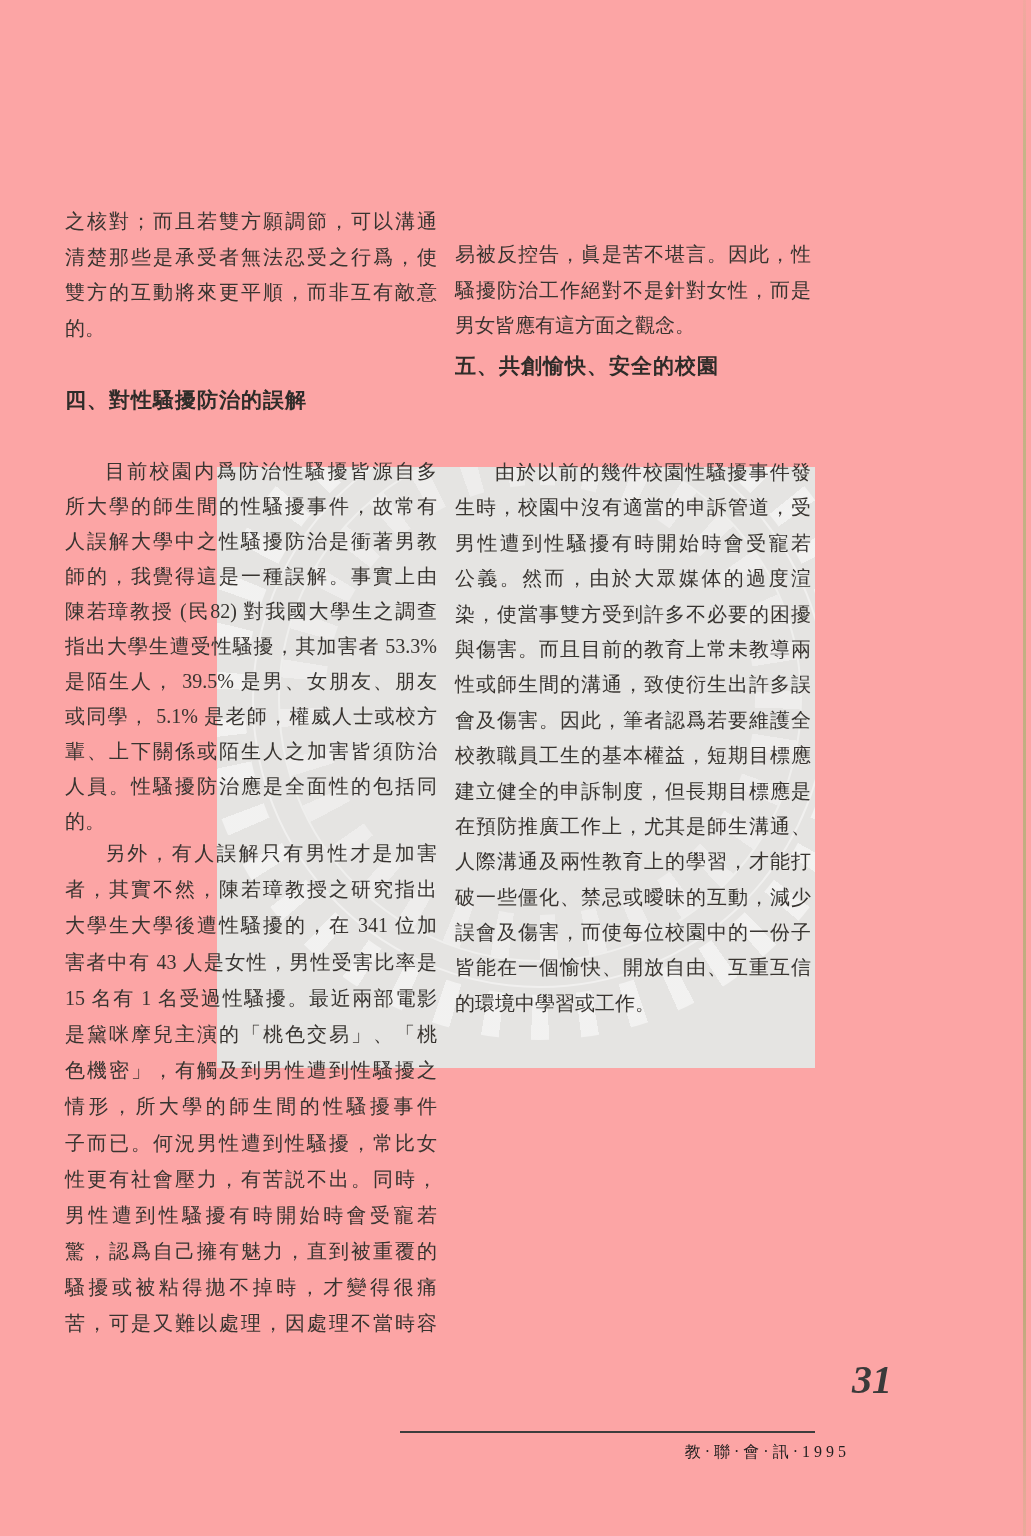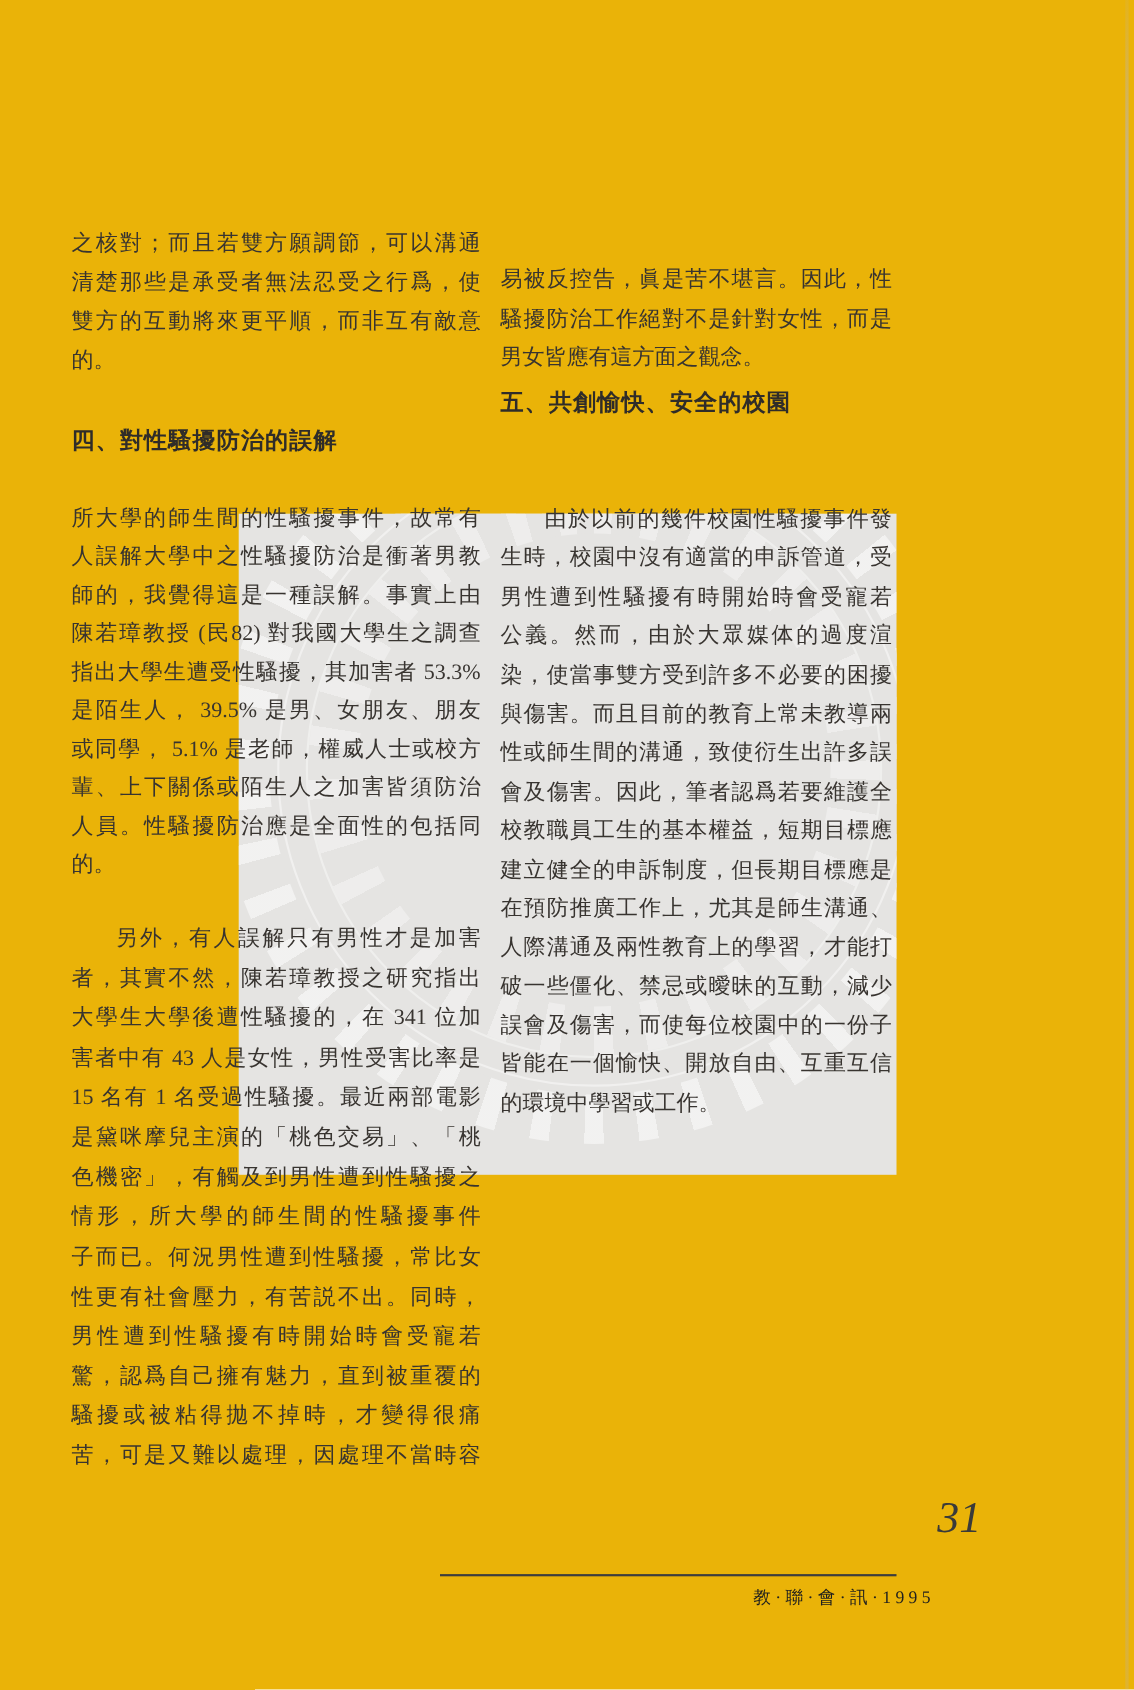--- a/index.html
+++ b/index.html
@@ -1,19 +1,19 @@
 <!DOCTYPE html>
 <html><head>
 <meta charset="utf-8">
 <style>
   html,body{margin:0;padding:0;background:#ffffff;}
   .page{
     position:relative;
     width:1031px;height:1536px;
-    background:#eab308;
+    background:#fca5a5;
     overflow:hidden;
     font-family:"Liberation Serif","DejaVu Serif",serif;
     color:#383430;
   }
   
   .wm-block{
     position:absolute;left:217px;top:467px;width:598px;height:601px;
     background:#e5e4e2;overflow:hidden;
   }
   .wm-block .circ{position:absolute;border-radius:50%;}
@@ -59,21 +59,21 @@
   .footer-rule{position:absolute;left:400px;top:1431px;width:415px;height:2px;background:#3d3d3d;}
   .footer-text{
     position:absolute;left:610px;top:1442px;width:240px;
     text-align:right;
     font-family:Liberation Serif, serif;
     font-size:16px;letter-spacing:4px;color:#1f1f1f;
   }
   .page-number{
     position:absolute;left:852px;top:1356px;width:70px;
     font-family:"Liberation Serif","DejaVu Serif",serif;
-    font-style:italic;font-size:40px;color:#3a3a3a;
+    font-style:italic;font-size:40px;color:#3a3a3a;font-weight:bold;
   }
   .page-edge{
     position:absolute;left:1023px;top:0;width:3px;height:1536px;
     background:linear-gradient(180deg, rgba(198,180,136,0.15) 0%, #c6b488 10%, #bfa97c 85%, rgba(198,180,136,0.3) 100%);
   }
 </style>
 </head>
 <body>
 
 <div class="page">
@@ -90,20 +90,21 @@
   <div class="para col-left" style="top:204px">
       <div class="line full">之核對；而且若雙方願調節，可以溝通</div>
       <div class="line full">清楚那些是承受者無法忍受之行爲，使</div>
       <div class="line full">雙方的互動將來更平順，而非互有敵意</div>
       <div class="line end">的。</div>
     </div>
 
   <h2 class="sec-heading h-left">四、對性騷擾防治的誤解</h2>
 
   <div class="para col-left p-left2" style="top:454px">
+      <div class="line indent">目前校園内爲防治性騷擾皆源自多</div>
       <div class="line full">所大學的師生間的性騷擾事件，故常有</div>
       <div class="line full">人誤解大學中之性騷擾防治是衝著男教</div>
       <div class="line full">師的，我覺得這是一種誤解。事實上由</div>
       <div class="line full">陳若璋教授 (民82) 對我國大學生之調查</div>
       <div class="line full">指出大學生遭受性騷擾，其加害者 53.3%</div>
       <div class="line full">是陌生人， 39.5% 是男、女朋友、朋友</div>
       <div class="line full">或同學， 5.1% 是老師，權威人士或校方</div>
       <div class="line full">輩、上下關係或陌生人之加害皆須防治</div>
       <div class="line full">人員。性騷擾防治應是全面性的包括同</div>
       <div class="line end">的。</div>

